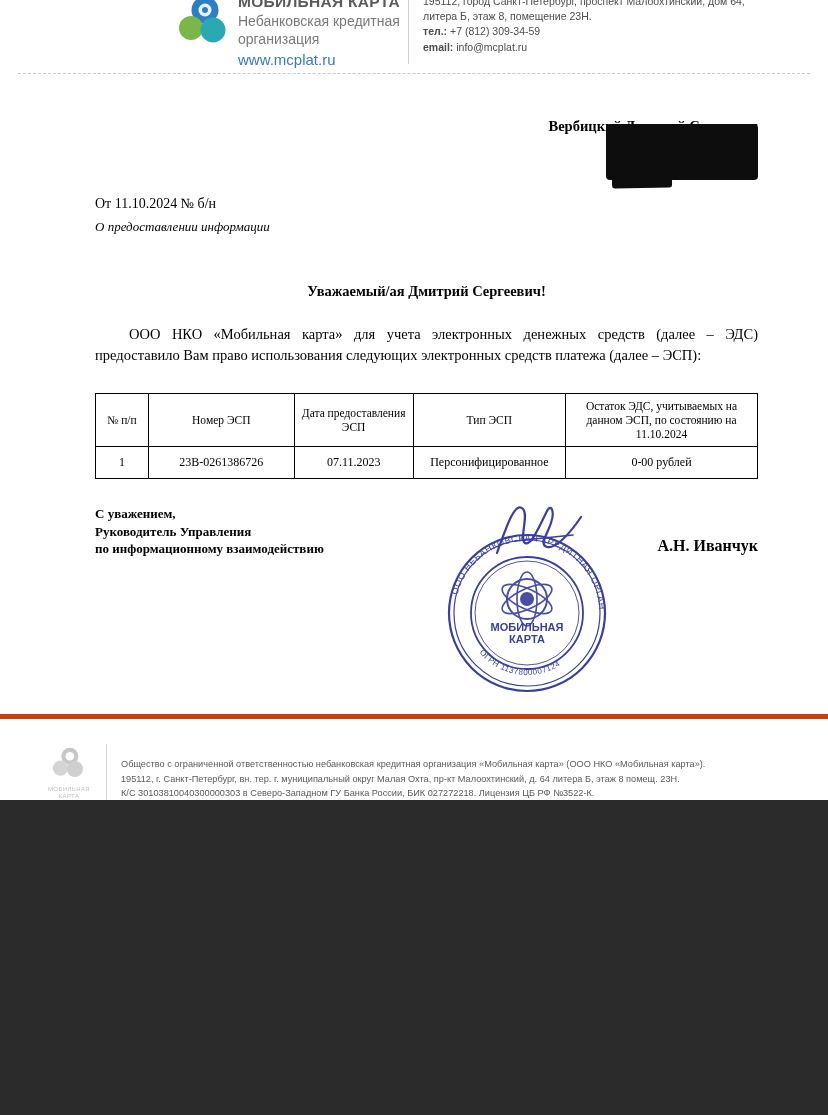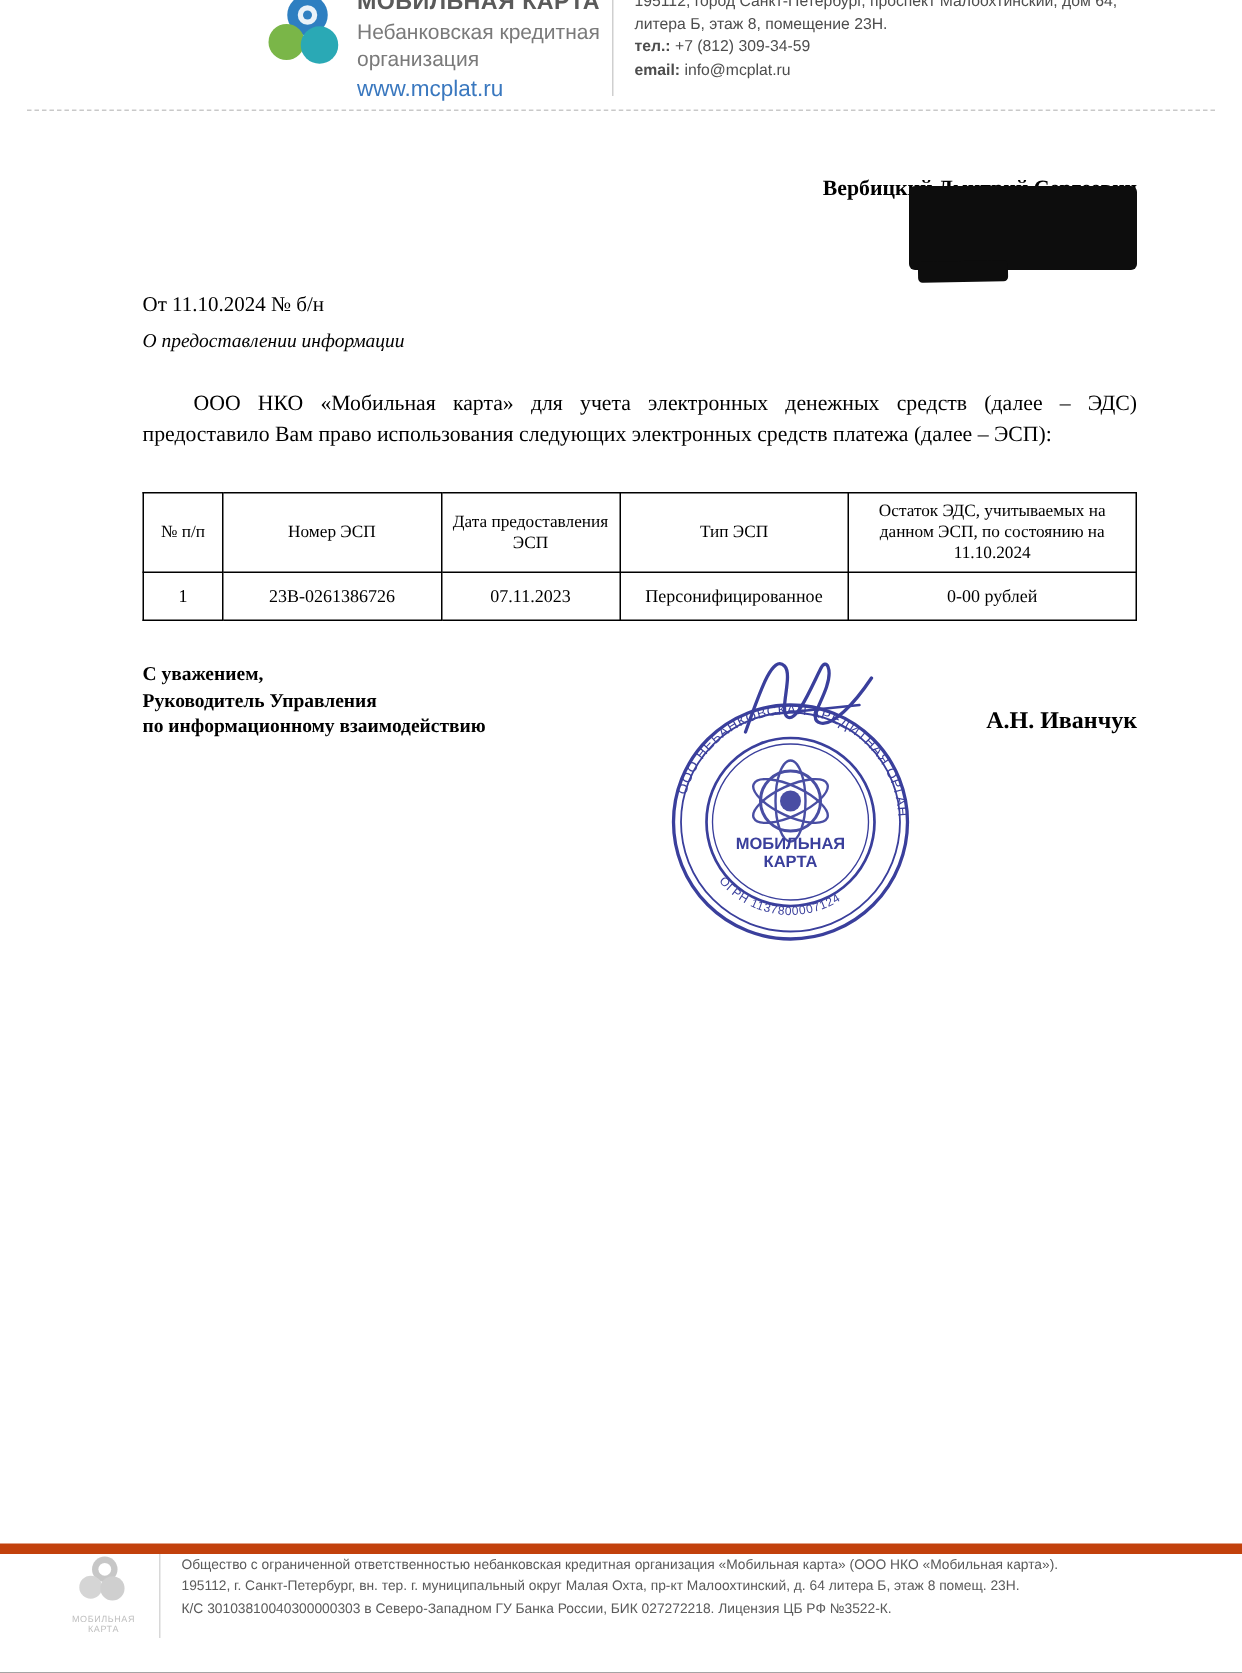--- a/index.html
+++ b/index.html
@@ -9,21 +9,21 @@
   }
   body {
     width: 828px;
     height: 1115px;
     overflow: hidden;
     font-family: "Liberation Serif", serif;
   }
   .page {
     position: relative;
     width: 828px;
-    height: 1115px;
+    height: 800px;
     background: #ffffff;
     box-sizing: border-box;
   }
 
   
   .header {
     position: relative;
     height: 74px;
     display: flex;
     align-items: flex-start;
@@ -226,23 +226,23 @@
     height: 180px;
   }
 
   
   .footer {
     position: absolute;
     left: 0;
     right: 0;
     bottom: 0;
     height: 86px;
-    border-top: 7px solid #c2410c;
+    border-top: 5px solid #c2410c;
     display: flex;
-    align-items: flex-start;
+    align-items: flex-end;
     padding: 0 20px 0 40px;
     box-sizing: border-box;
     background: #fff;
   }
   .footer-logo {
     width: 58px;
     flex: none;
     text-align: center;
     opacity: 0.55;
   }
@@ -311,20 +311,21 @@
 
     <div class="addressee">
       <div>Вербицкий Дмитрий Сергеевич</div>
       <div>паспорт</div>
       <div class="redaction"></div>
     </div>
 
     <div class="doc-ref">От 11.10.2024 № б/н</div>
     <div class="doc-subject">О предоставлении информации</div>
 
+    <div class="salutation">Уважаемый/ая  Дмитрий Сергеевич!</div>
 
     <div class="para">ООО НКО «Мобильная карта» для учета электронных денежных средств (далее – ЭДС) предоставило Вам право использования следующих электронных средств платежа (далее – ЭСП):</div>
 
     <table class="esp">
       <thead>
         <tr>
           <th class="col-num">№ п/п</th>
           <th class="col-esp">Номер ЭСП</th>
           <th class="col-date">Дата предоставления ЭСП</th>
           <th class="col-type">Тип ЭСП</th>

